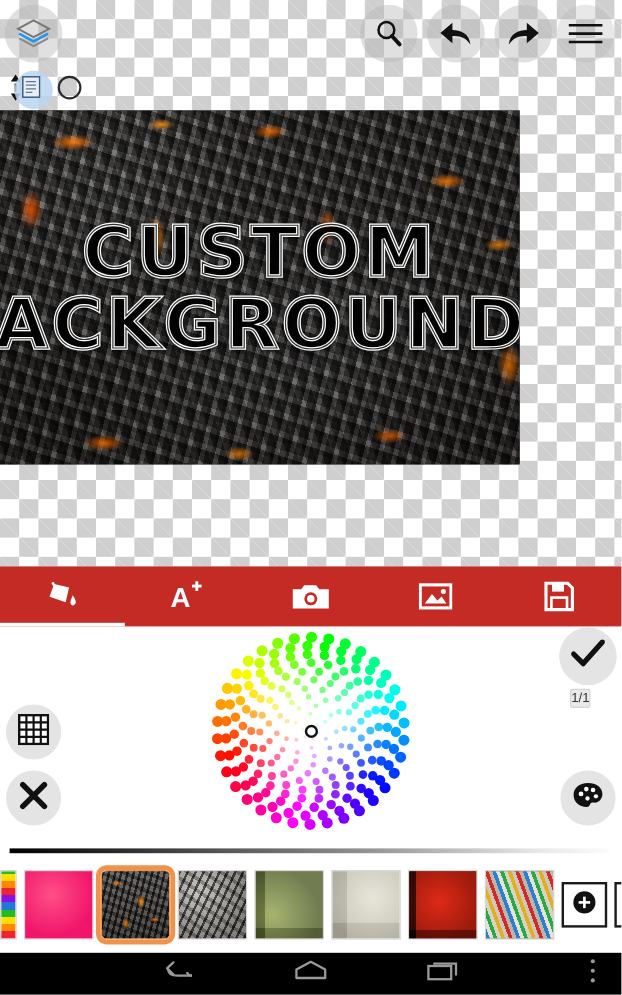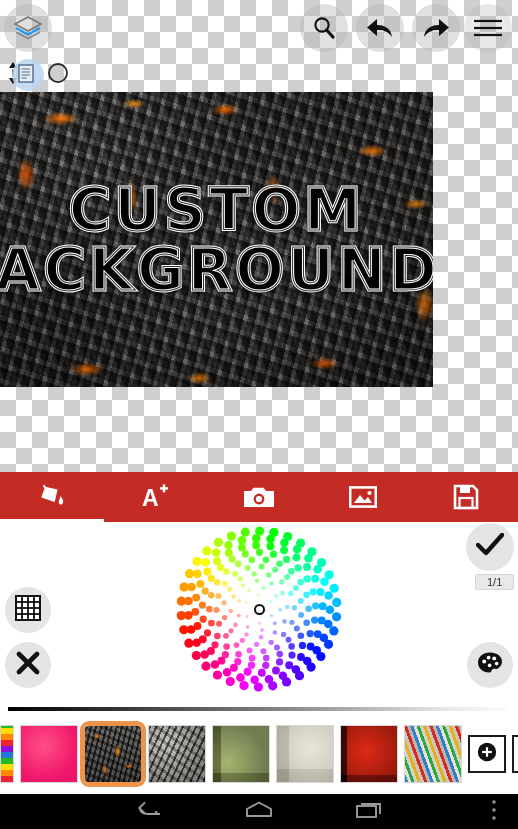--- a/index.html
+++ b/index.html
@@ -155,21 +155,21 @@
     position: absolute; border-radius: 50%; background: #e4e4e4;
     display: flex; align-items: center; justify-content: center;
   }
   #btn-grid  { left: 5px;  top: 587px; width: 46px; height: 46px; z-index: 16; }
   #btn-close { left: 5px;  top: 642px; width: 46px; height: 46px; z-index: 16; }
   #btn-palette { left: 467px; top: 642px; width: 46px; height: 46px; z-index: 16; }
   #btn-check { left: 466px; top: 523px; width: 48px; height: 48px; z-index: 16; }
   #check-count {
     position: absolute; left: 475px; top: 574px; z-index: 16;
     background: #e9e9e9; color: #333; font-size: 11px;
-    padding: 1px 11px; border-radius: 2px; border: 1px solid #d4d4d4;
+    padding: 1px 0; border-radius: 2px; border: 1px solid #d4d4d4;
   }
 
   
   #divider {
     position: absolute; left: 8px; top: 707px; width: 500px; height: 4px;
     background: linear-gradient(90deg, #000 0%, #2b2b2b 18%, #8e8e8e 58%, #e8e8e8 88%, #fbfbfb 100%);
     z-index: 16;
   }
 
   

